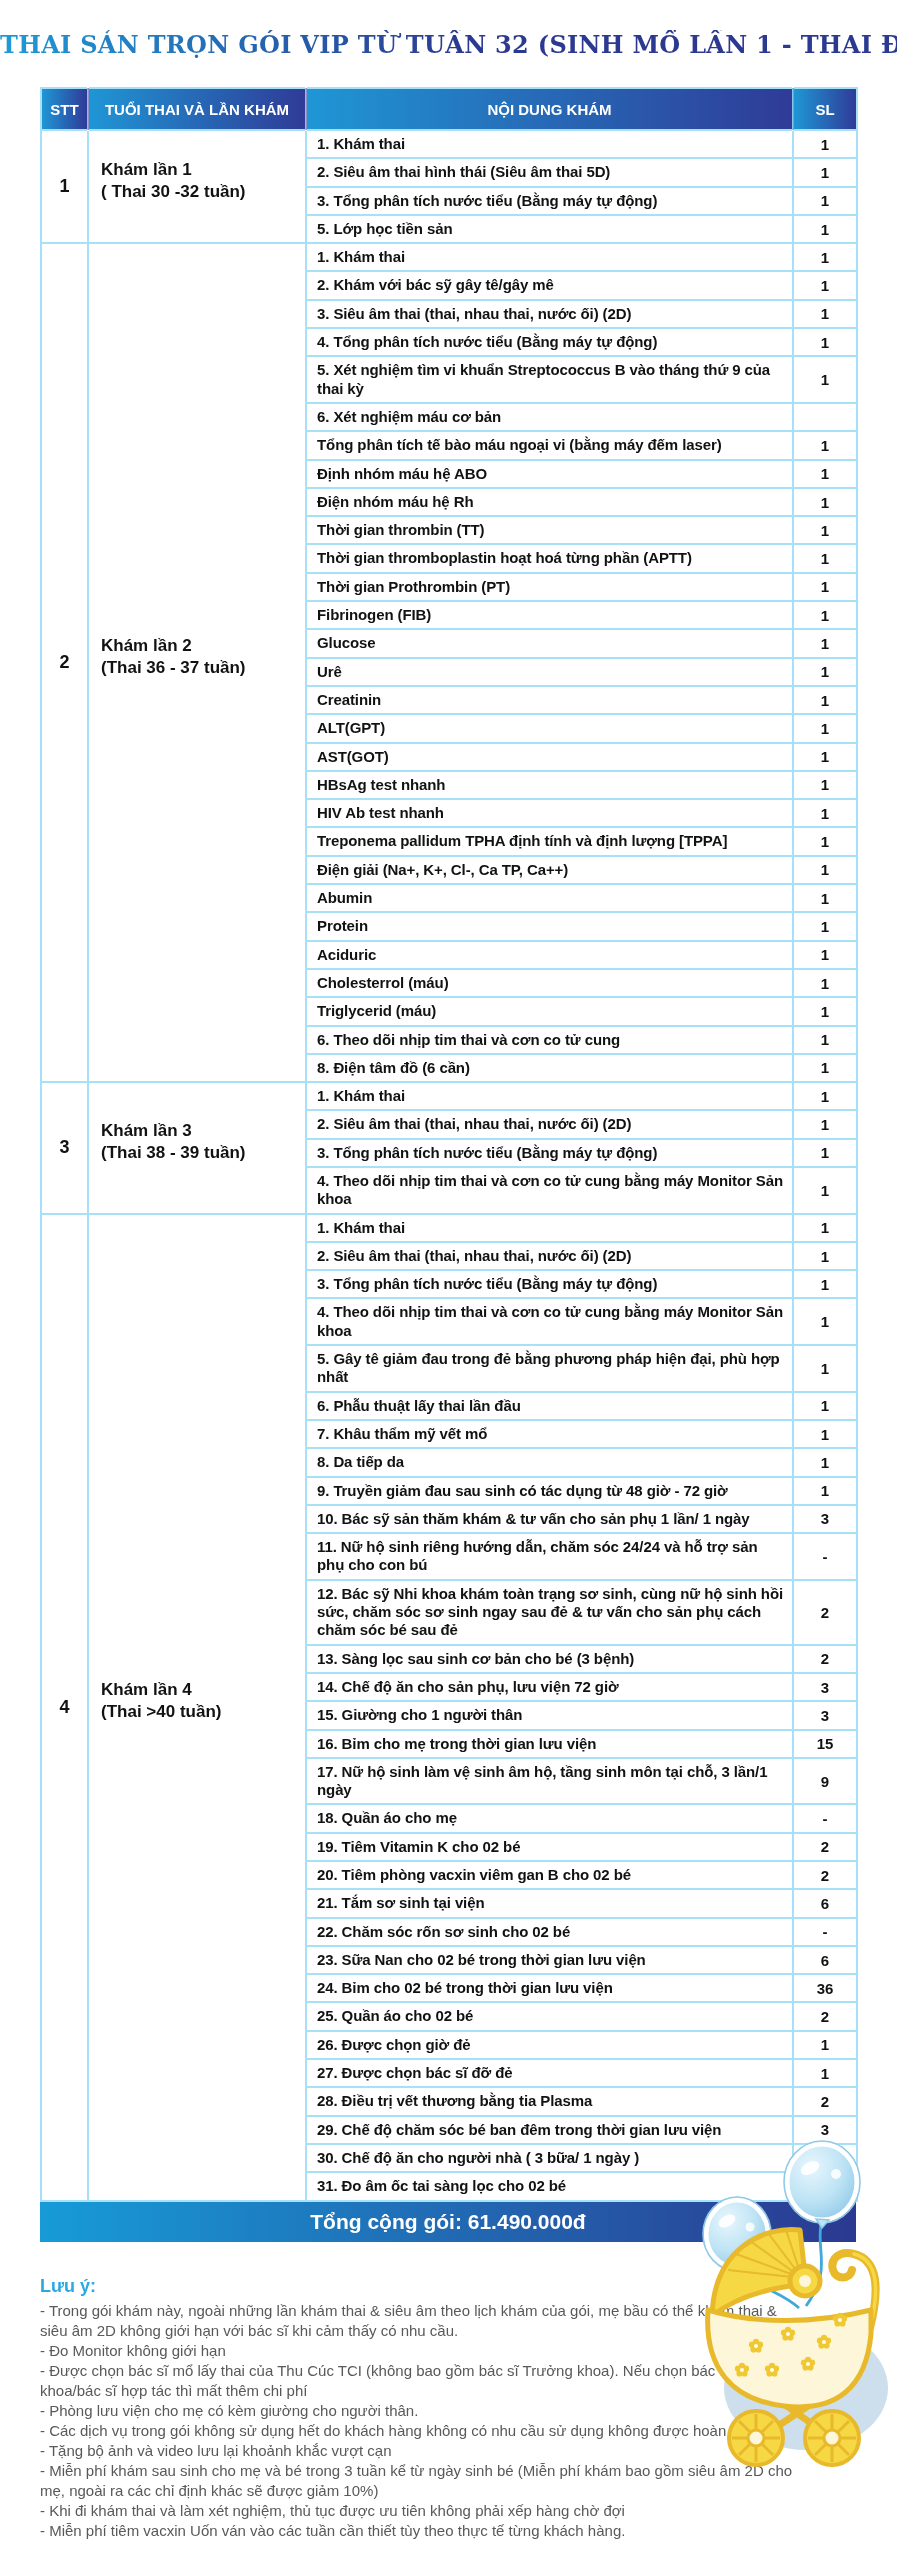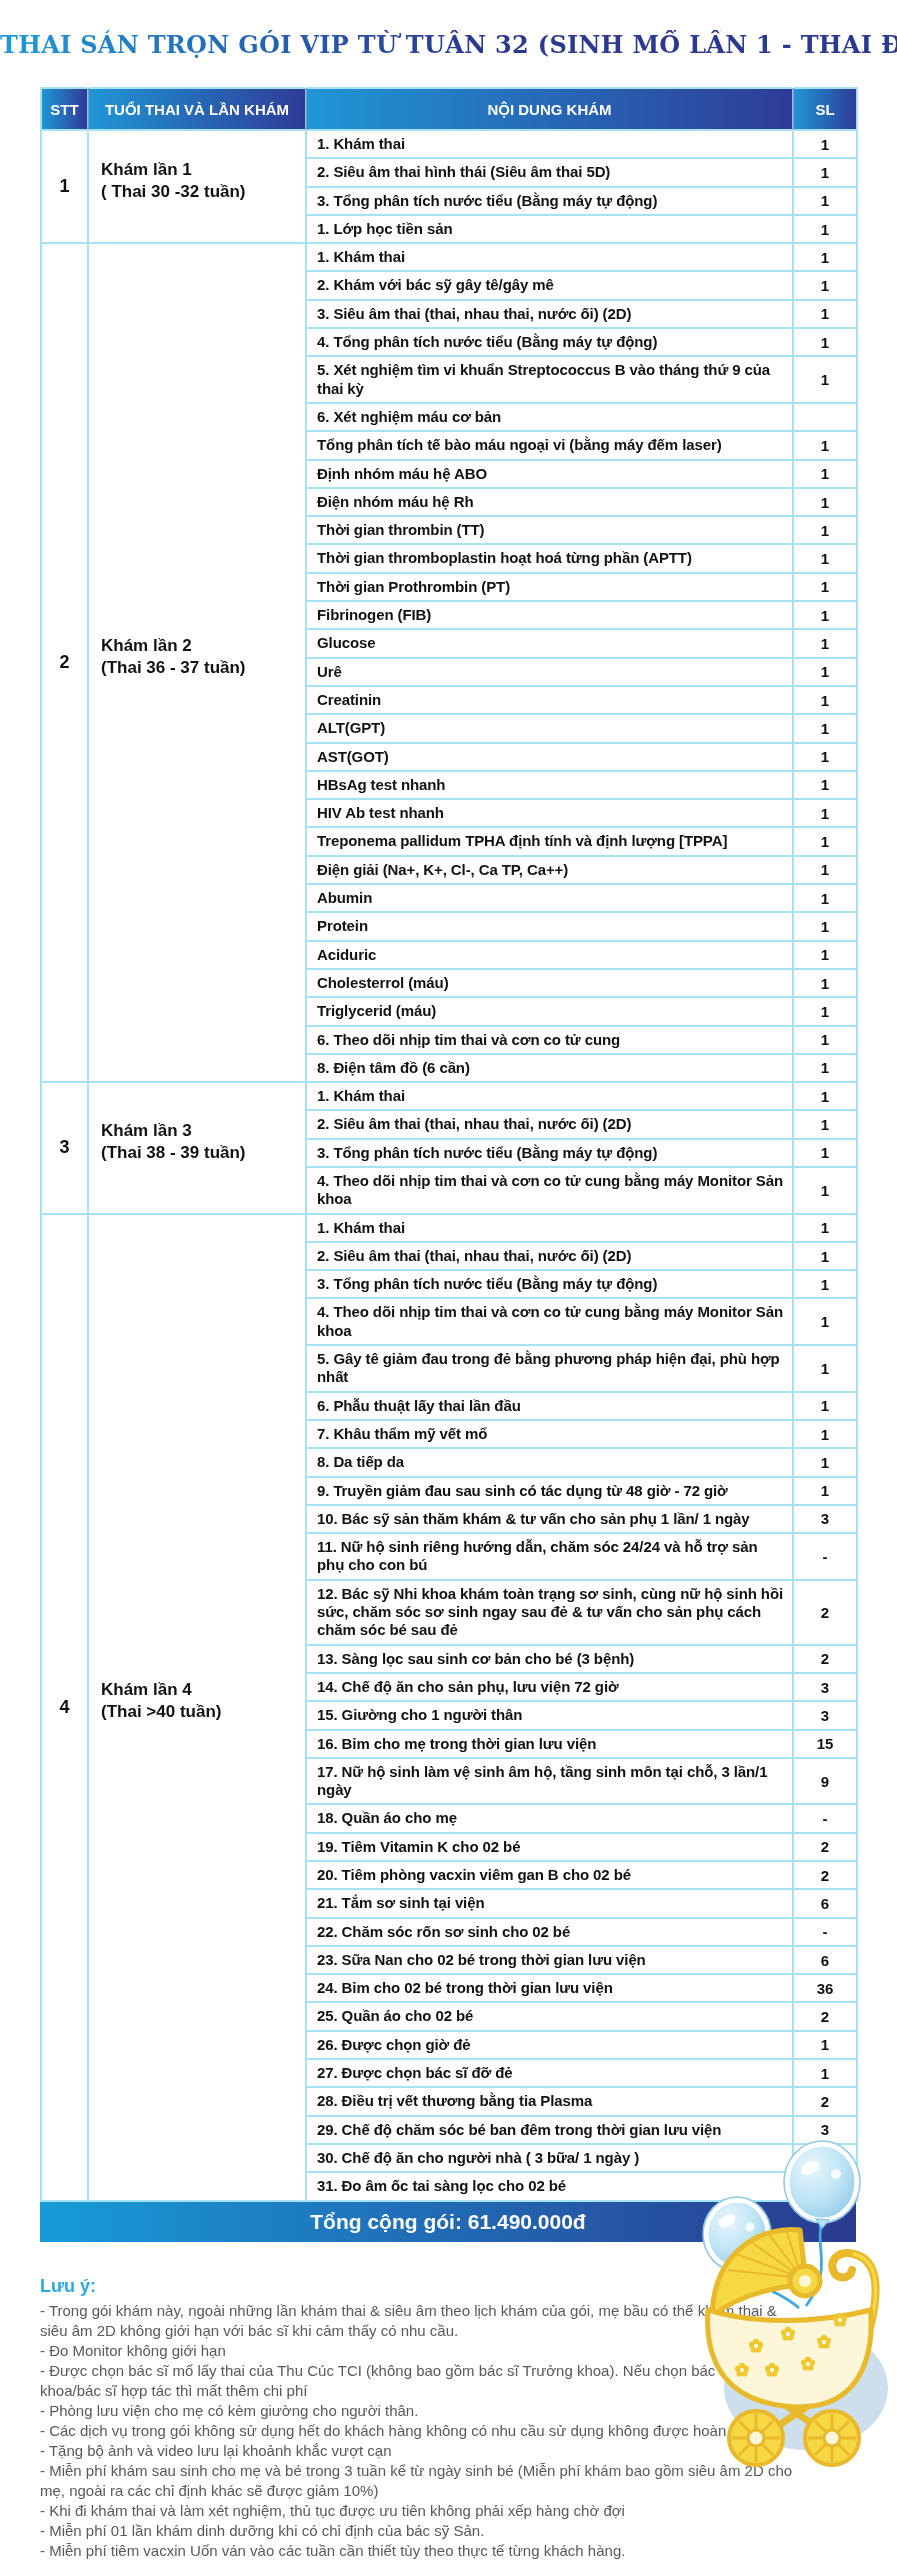--- a/index.html
+++ b/index.html
@@ -106,21 +106,21 @@
         </tr>
         <tr>
           <td class="content">2. Siêu âm thai hình thái (Siêu âm thai 5D)</td>
           <td class="sl">1</td>
         </tr>
         <tr>
           <td class="content">3. Tổng phân tích nước tiểu (Bằng máy tự động)</td>
           <td class="sl">1</td>
         </tr>
         <tr>
-          <td class="content">1. Lớp học tiền sản</td>
+          <td class="content">5. Lớp học tiền sản</td>
           <td class="sl">1</td>
         </tr>
         <tr>
           <td class="stt" rowspan="29">2</td>
           <td class="label" rowspan="29">
             <div>Khám lần 2</div>
             <div>(Thai 36 - 37 tuần)</div>
           </td>
           <td class="content">1. Khám thai</td>
           <td class="sl">1</td>
@@ -399,21 +399,20 @@
       <div class="notes-heading">Lưu ý:</div>
       <div id="notes-list">
           <div class="note-line">- Trong gói khám này, ngoài những lần khám thai &amp; siêu âm theo lịch khám của gói, mẹ bầu có thể khám thai &amp; siêu âm 2D không giới hạn với bác sĩ khi cảm thấy có nhu cầu.</div>
           <div class="note-line">- Đo Monitor không giới hạn</div>
           <div class="note-line">- Được chọn bác sĩ mổ lấy thai của Thu Cúc TCI (không bao gồm bác sĩ Trưởng khoa). Nếu chọn bác sĩ Trưởng khoa/bác sĩ hợp tác thì mất thêm chi phí</div>
           <div class="note-line">- Phòng lưu viện cho mẹ có kèm giường cho người thân.</div>
           <div class="note-line">- Các dịch vụ trong gói không sử dụng hết do khách hàng không có nhu cầu sử dụng không được hoàn trả.</div>
           <div class="note-line">- Tặng bộ ảnh và video lưu lại khoảnh khắc vượt cạn</div>
           <div class="note-line">- Miễn phí khám sau sinh cho mẹ và bé trong 3 tuần kể từ ngày sinh bé (Miễn phí khám bao gồm siêu âm 2D cho mẹ, ngoài ra các chỉ định khác sẽ được giảm 10%)</div>
           <div class="note-line">- Khi đi khám thai và làm xét nghiệm, thủ tục được ưu tiên không phải xếp hàng chờ đợi</div>
-          <div class="note-line">- Miễn phí 01 lần khám dinh dưỡng khi có chỉ định của bác sỹ Sản.</div>
           <div class="note-line">- Miễn phí tiêm vacxin Uốn ván vào các tuần cần thiết tùy theo thực tế từng khách hàng.</div>
         </div>
     </div>
 
     <div class="decoration">
       <svg width="205" height="340" viewBox="0 0 205 340" xmlns="http://www.w3.org/2000/svg">
         <defs>
           <g id="flower">
             <circle cx="0" cy="-4.2" r="3.1" fill="#efc832"></circle>
             <circle cx="4" cy="-1.3" r="3.1" fill="#efc832"></circle>

